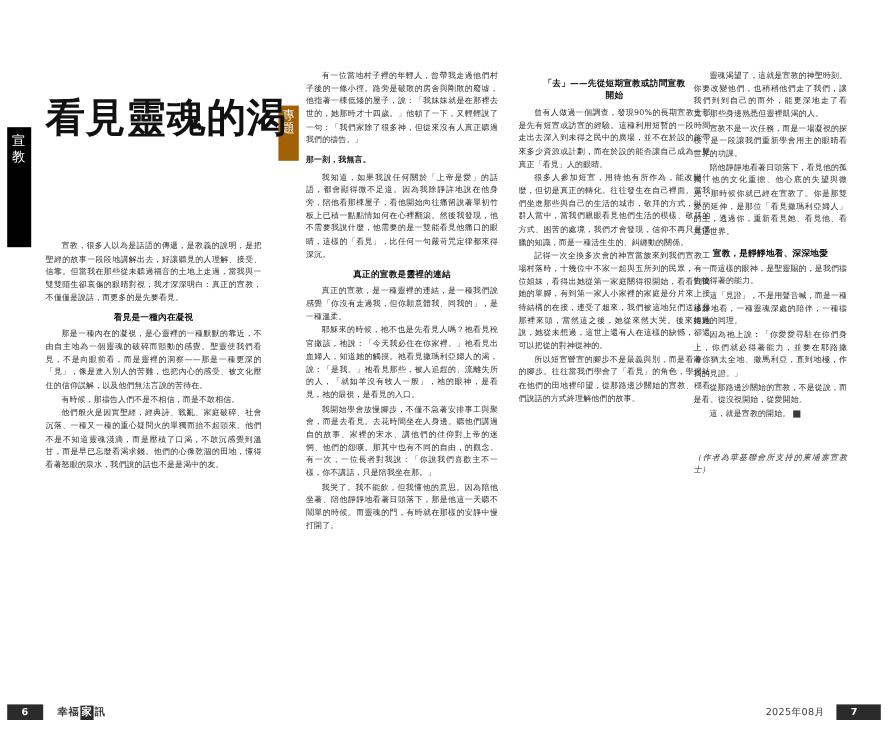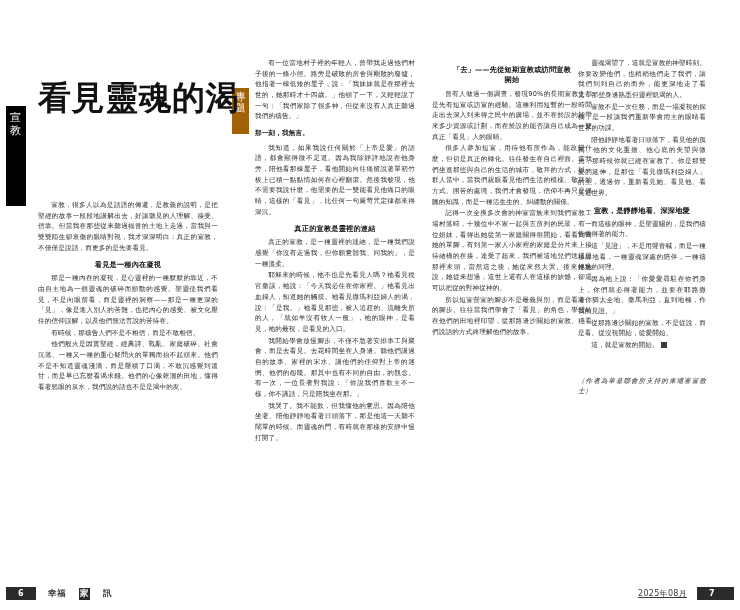--- a/index.html
+++ b/index.html
@@ -159,32 +159,31 @@
     text-align: center;
   }
   .pagebox.wide { padding: 2px 16px 2px 9px; }
   .masthead {
     font-size: 8.5px;
     font-weight: 700;
     color: #3a3a3a;
     letter-spacing: 0.5px;
     display: flex;
     align-items: center;
-    gap: 13px;
+    gap: 1px;
   }
   .masthead .invert {
     background: #2b2b2b;
     color: #ffffff;
     padding: 0 1px;
   }
   #issue-date {
     font-size: 8px;
     color: #3a3a3a;
     letter-spacing: 0.3px;
-    text-decoration: underline;
   }
 </style>
 </head>
 <body>
 
 <div id="page">
 
   <div id="side-banner">宣教</div>
   <div id="tab-banner">專題</div>
 

